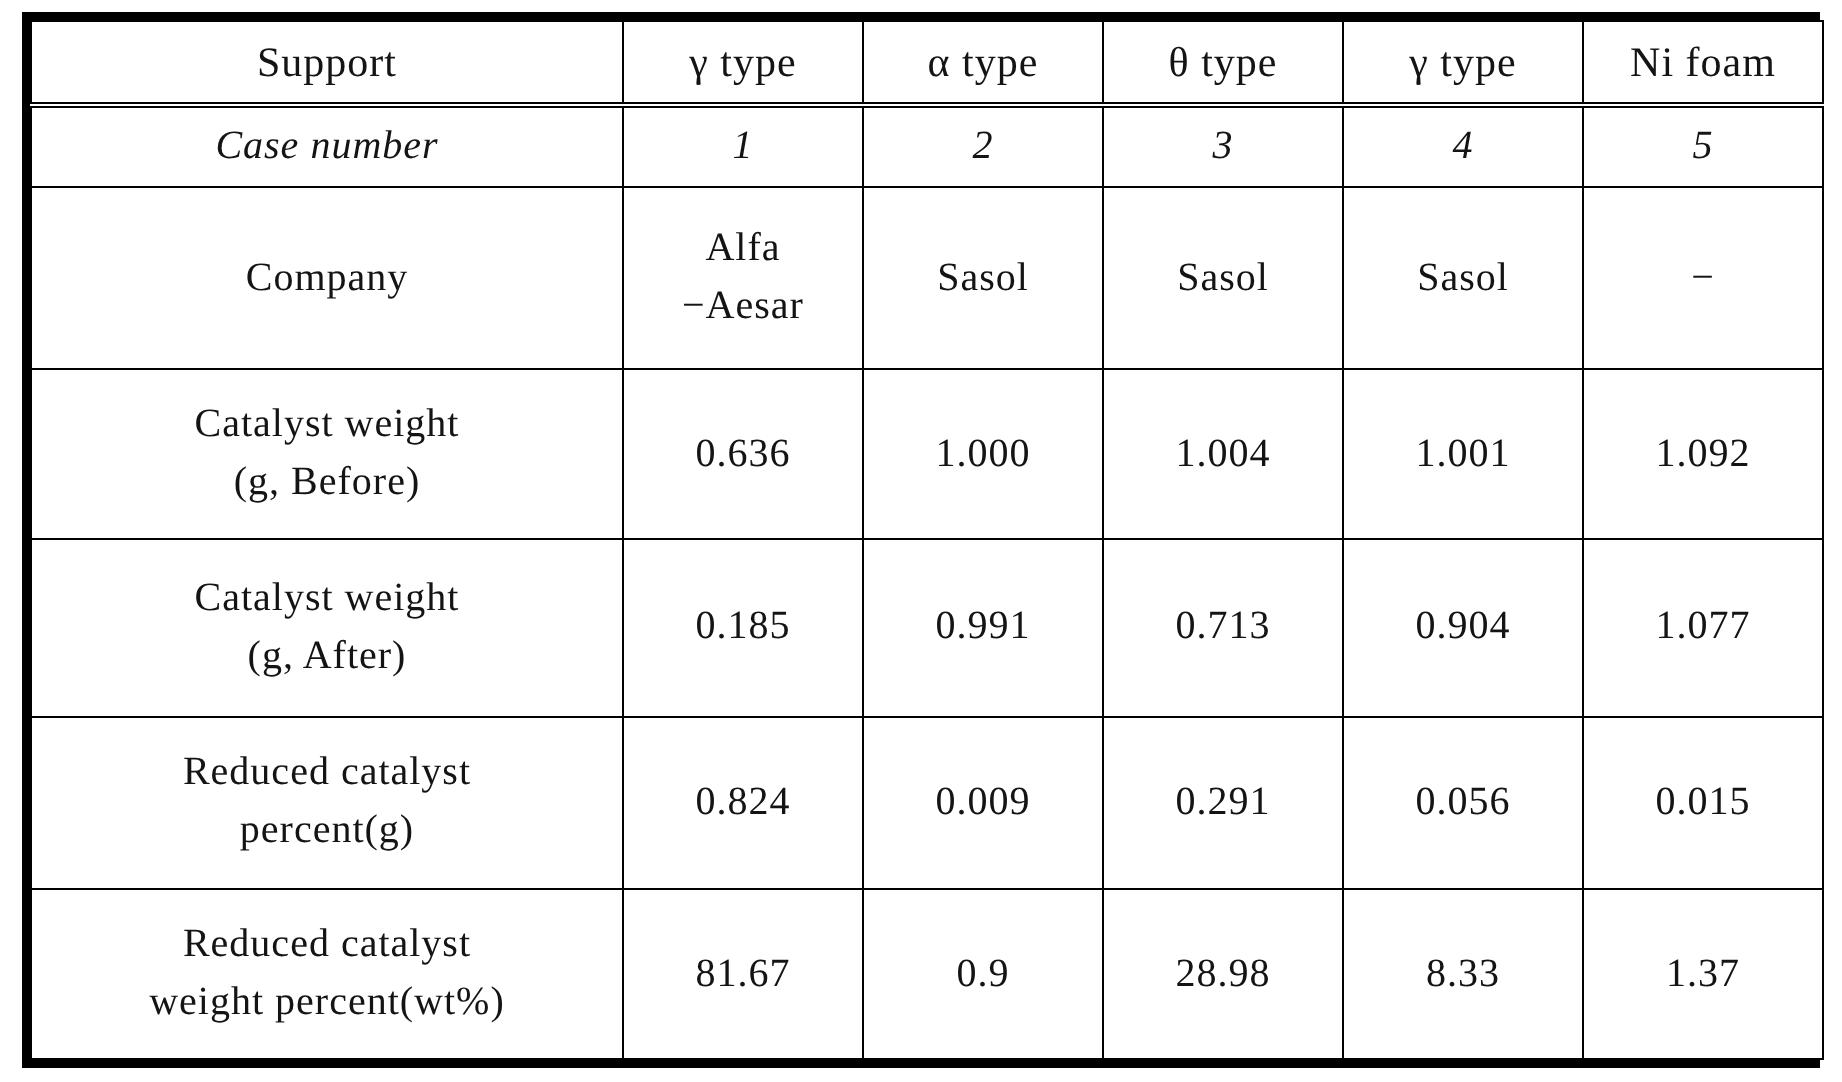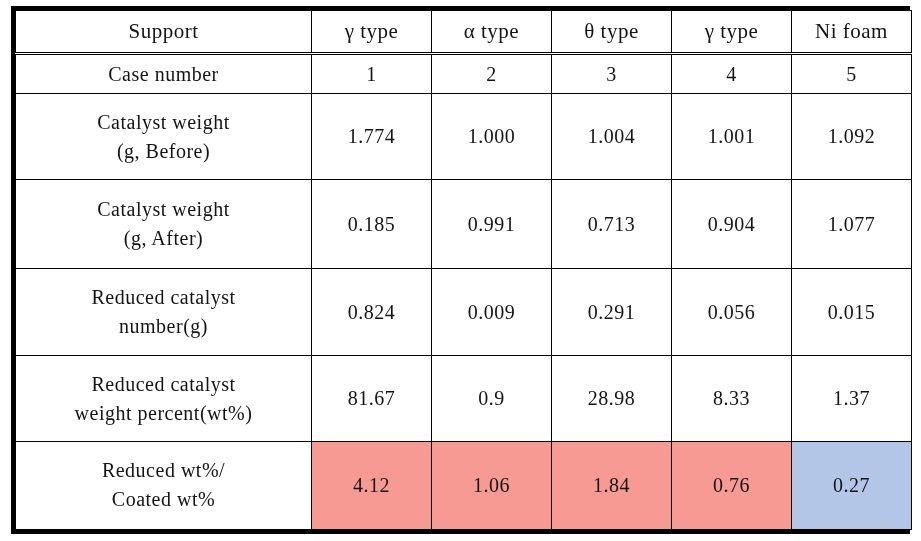--- a/index.html
+++ b/index.html
@@ -72,21 +72,21 @@
     display: block;
   }
 
   .cell-pink  { background: #F79A94; }
   .cell-blue  { background: #B3C6E8; }
 
   .dash-cell { font-size: 22px; }
 
   
   tr.r-support   { height: 30px; }
-  tr.r-case      { height: 31px; }
+  tr.r-case      { height: 31px; font-style: italic; }
   tr.r-company   { height: 70px; }
   tr.r-cwb       { height: 65px; }
   tr.r-cwa       { height: 68px; }
   tr.r-rcw       { height: 66px; }
   tr.r-rcwp      { height: 65px; }
   tr.r-ccwp      { height: 66px; }
   tr.r-ratio     { height: 67px; }
 </style>
 </head>
 <body>
@@ -114,29 +114,42 @@
 
       <tr class="r-case">
         <td class="label-cell">Case number</td>
         <td>1</td>
         <td>2</td>
         <td>3</td>
         <td>4</td>
         <td>5</td>
       </tr>
 
+      <tr class="r-company">
+        <td class="label-cell">Company</td>
+        <td>
+          <span class="two-line">
+            <span>Alfa</span>
+            <span>−Aesar</span>
+          </span>
+        </td>
+        <td>Sasol</td>
+        <td>Sasol</td>
+        <td>Sasol</td>
+        <td class="dash-cell">−</td>
+      </tr>
 
       <tr class="r-cwb">
         <td class="label-cell">
           <span class="two-line">
             <span>Catalyst weight</span>
             <span>(g, Before)</span>
           </span>
         </td>
-        <td>1.774</td>
+        <td>0.636</td>
         <td>1.000</td>
         <td>1.004</td>
         <td>1.001</td>
         <td>1.092</td>
       </tr>
 
       <tr class="r-cwa">
         <td class="label-cell">
           <span class="two-line">
             <span>Catalyst weight</span>
@@ -147,21 +160,21 @@
         <td>0.991</td>
         <td>0.713</td>
         <td>0.904</td>
         <td>1.077</td>
       </tr>
 
       <tr class="r-rcw">
         <td class="label-cell">
           <span class="two-line">
             <span>Reduced catalyst</span>
-            <span>number(g)</span>
+            <span>percent(g)</span>
           </span>
         </td>
         <td>0.824</td>
         <td>0.009</td>
         <td>0.291</td>
         <td>0.056</td>
         <td>0.015</td>
       </tr>
 
       <tr class="r-rcwp">
@@ -172,29 +185,16 @@
           </span>
         </td>
         <td>81.67</td>
         <td>0.9</td>
         <td>28.98</td>
         <td>8.33</td>
         <td>1.37</td>
       </tr>
 
 
-      <tr class="r-ratio">
-        <td class="label-cell">
-          <span class="two-line">
-            <span>Reduced wt%/</span>
-            <span>Coated wt%</span>
-          </span>
-        </td>
-        <td class="cell-pink">4.12</td>
-        <td class="cell-pink">1.06</td>
-        <td class="cell-pink">1.84</td>
-        <td class="cell-pink">0.76</td>
-        <td class="cell-blue">0.27</td>
-      </tr>
 
     </tbody>
   </table>
 </div>
 
 </body></html>

